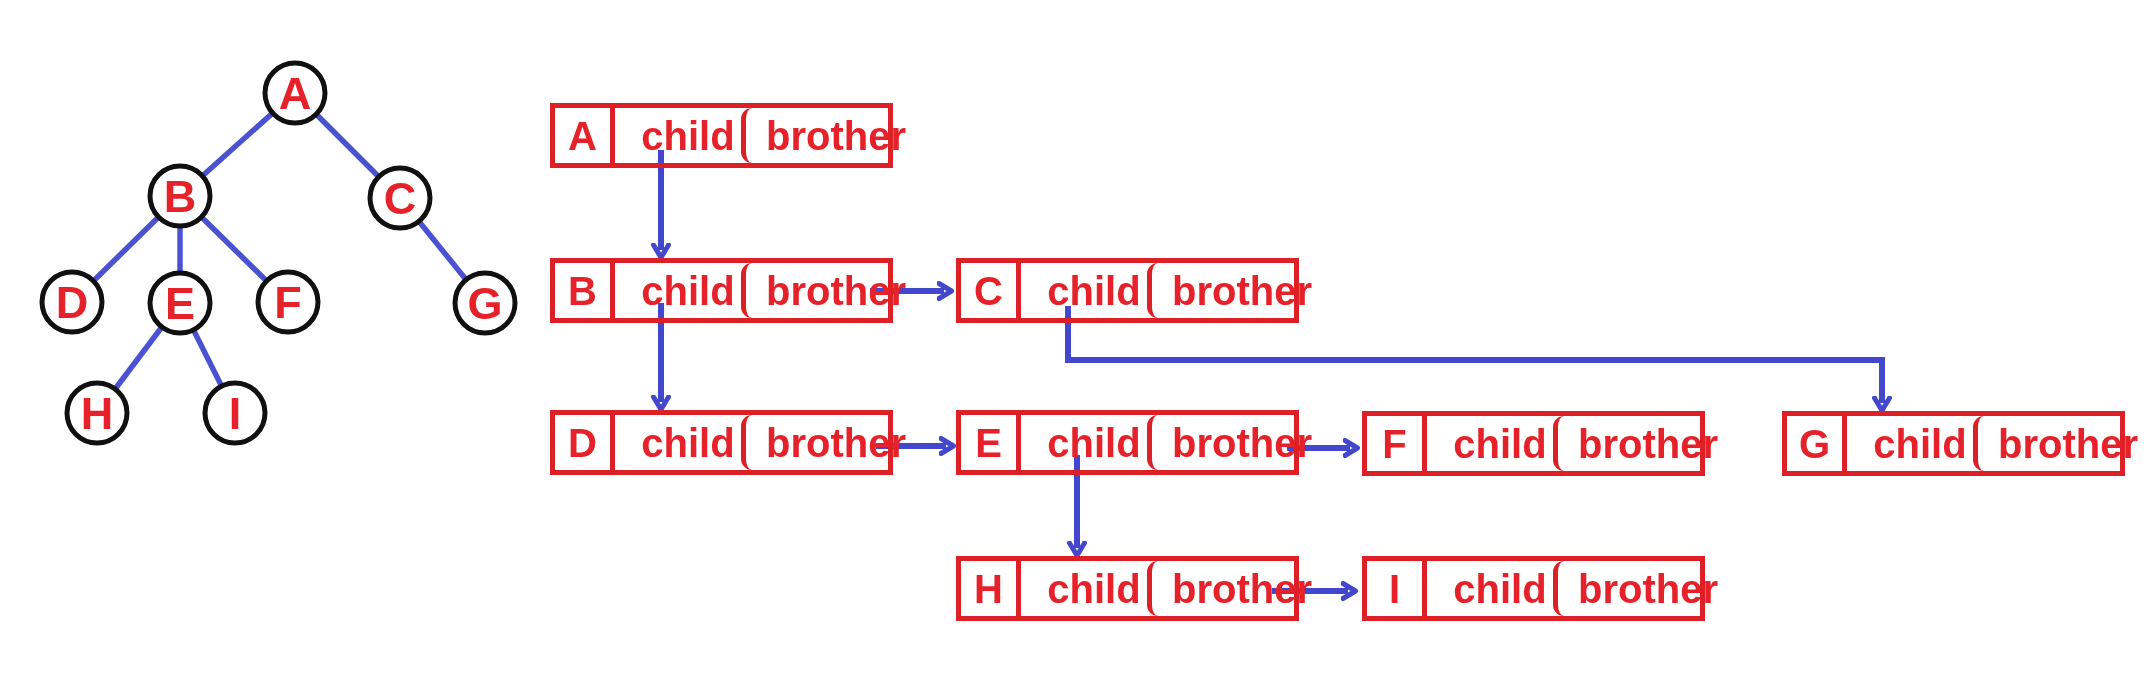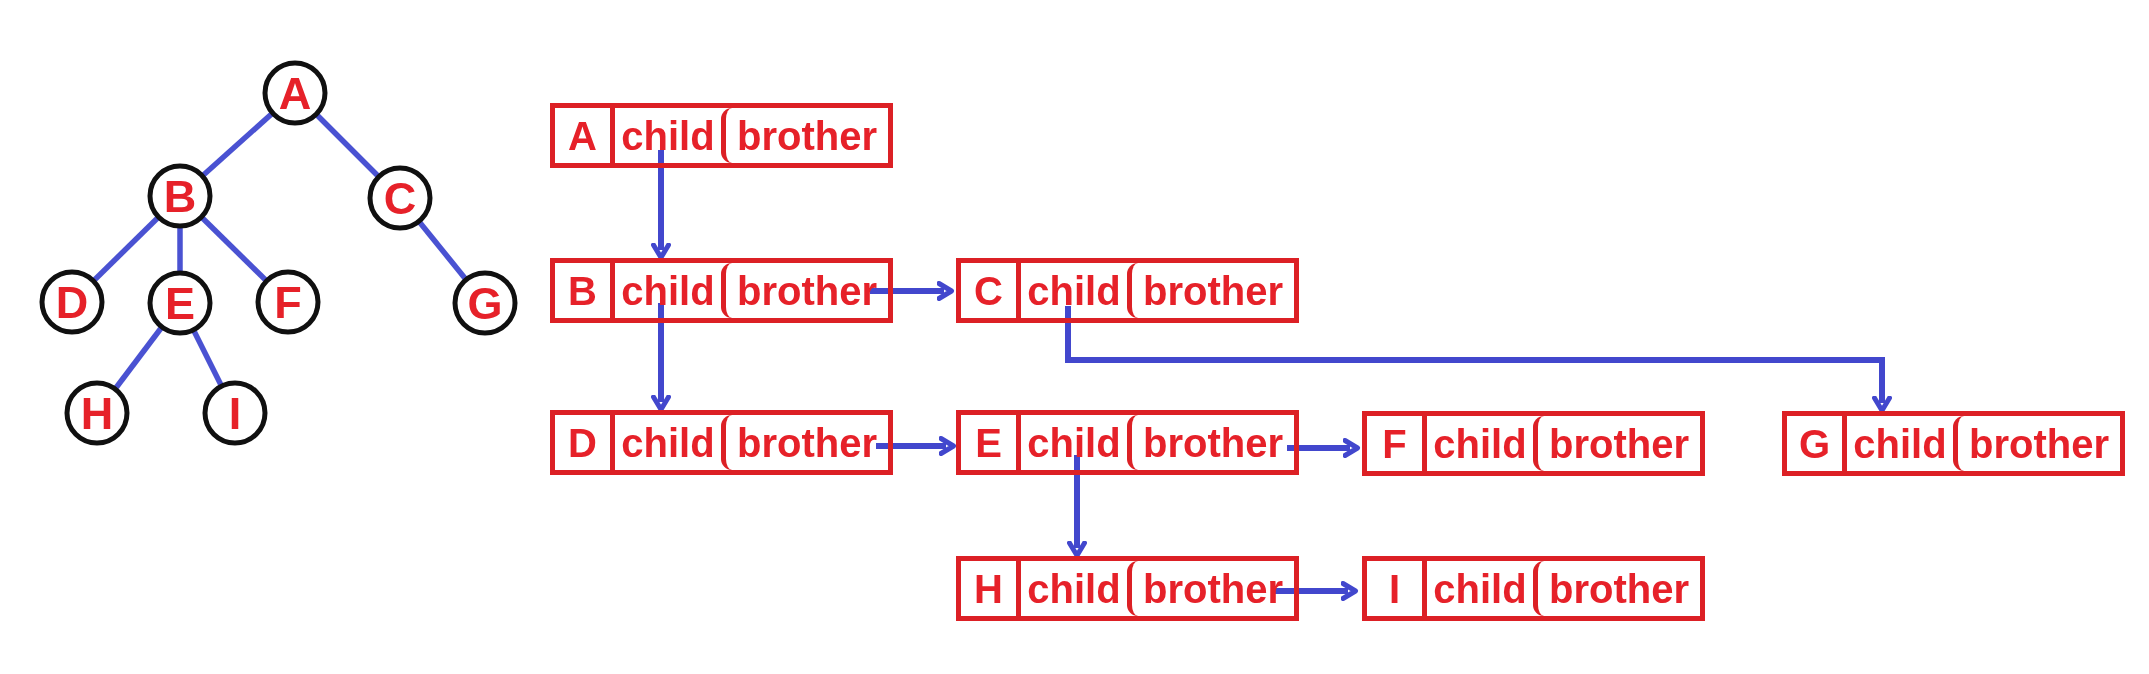--- a/index.html
+++ b/index.html
@@ -24,21 +24,21 @@
     z-index:2;
   }
   .cell{
     display:flex;align-items:center;justify-content:center;
     color:#e62129;
     font-weight:bold;
     font-size:40px;
     line-height:1;
     white-space:nowrap;
   }
-  .cell + .cell{border-left:5px solid #dc2025;}
+  .cell + .cell{border-left:5px solid #dc2025;padding-left:20px;}
   .cell.letter{flex:0 0 55px;}
   .cell.child{flex:0 0 106px;}
   .cell.brother{flex:1 1 auto;border-radius:11px;}
 
   
   .tree-letter{
     fill:#e62129;
     font-family:"Liberation Sans", sans-serif;
     font-weight:bold;
     font-size:45px;

